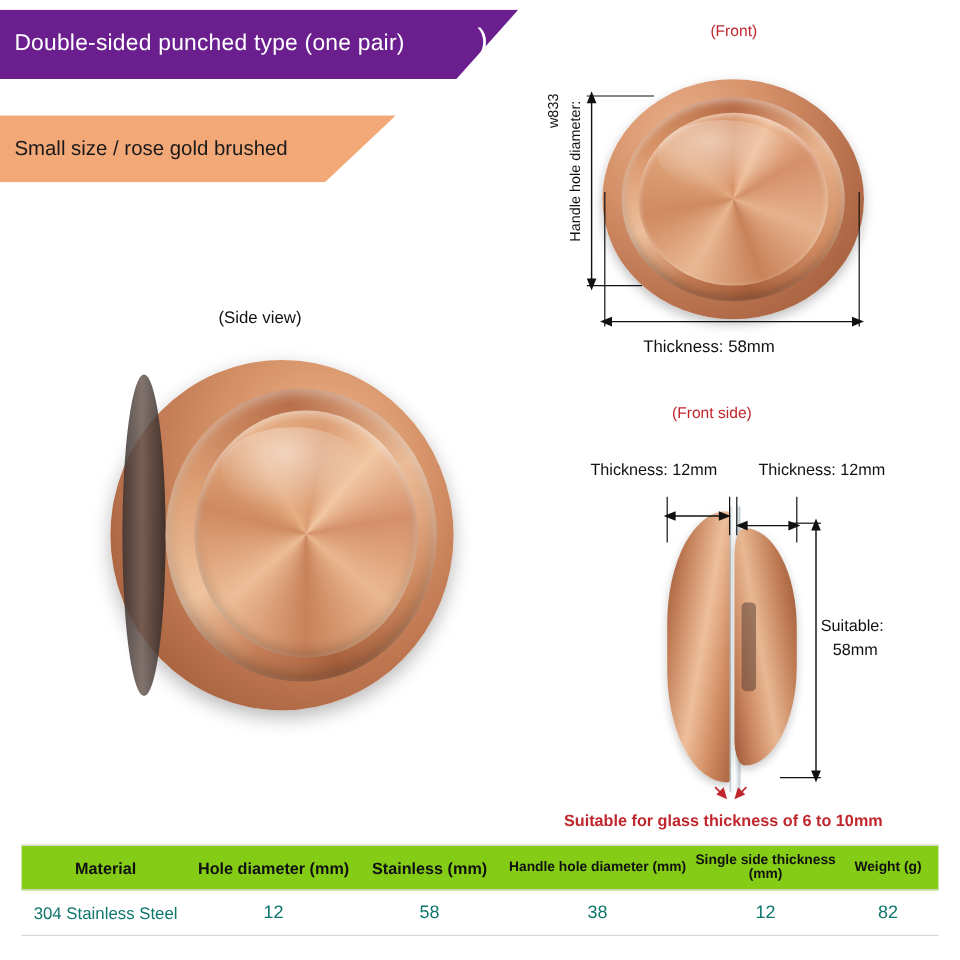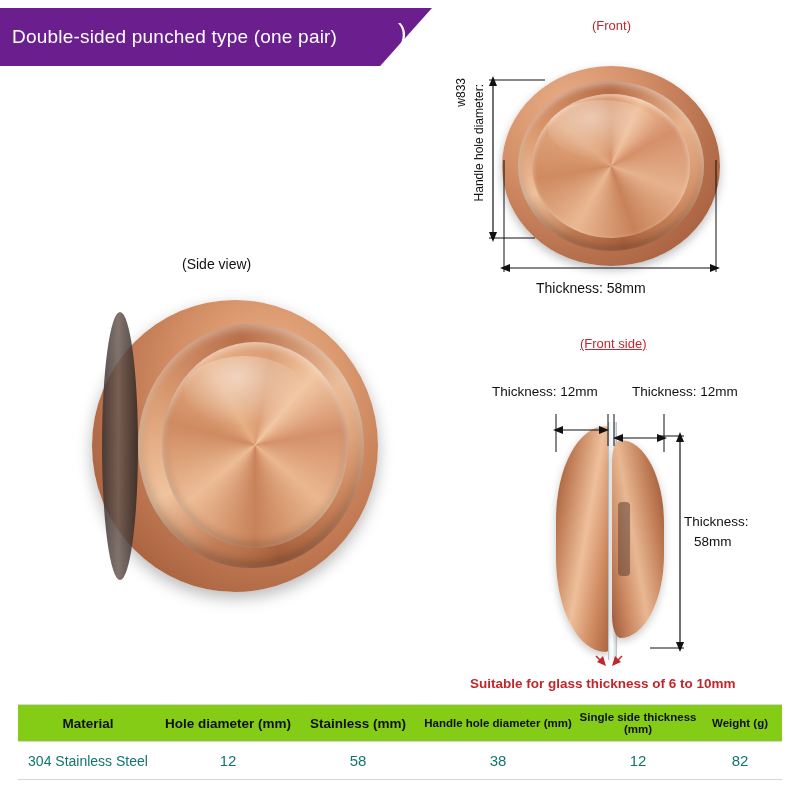--- a/index.html
+++ b/index.html
@@ -235,20 +235,23 @@
 </head>
 <body>
 
 <div id="page">
 
   <div class="banner-purple">
     <span class="bp-text">Double-sided punched type (one pair)</span>
   </div>
   <div style="position:absolute;left:398px;top:18px;font-size:26px;color:#ffffff;">)</div>
 
+  <div class="banner-orange">
+    <span>Small size / rose gold brushed</span>
+  </div>
 
   <div class="lbl-red" style="left:592px; top:18px;">(Front)</div>
 
   <div class="knob-front">
     <div class="outer"></div>
     <div class="ring"></div>
     <div class="cap"></div>
     <div class="gloss"></div>
   </div>
 
@@ -275,21 +278,21 @@
   <div class="lbl" style="left:182px; top:256px; font-size:14px;">(Side view)</div>
 
   <div class="knob-side">
     <div class="body"></div>
     <div class="glass"></div>
     <div class="rim"></div>
     <div class="dish"></div>
     <div class="gloss2"></div>
   </div>
 
-  <div class="lbl-red" style="left:580px; top:336px;text-decoration:underline;">(Front side)</div>
+  <div class="lbl-red" style="left:560px; top:336px;">(Front side)</div>
 
   <div class="lbl" style="left:492px; top:384px; font-size:13.5px;">Thickness: 12mm</div>
   <div class="lbl" style="left:632px; top:384px; font-size:13.5px;">Thickness: 12mm</div>
 
   <div class="knob-cross">
     <div class="half-l"></div>
     <div class="pane"></div>
     <div class="half-r"></div>
     <div class="innerdark"></div>
   </div>
@@ -313,21 +316,21 @@
     <polygon points="680,652 676,642 684,642" fill="#111"></polygon>
     <line x1="660" y1="436" x2="684" y2="436" stroke="#111" stroke-width="1"></line>
     <line x1="650" y1="648" x2="684" y2="648" stroke="#111" stroke-width="1"></line>
 
     <line x1="596" y1="656" x2="604" y2="664" stroke="#c0272d" stroke-width="1.4"></line>
     <polygon points="606,666 597,662 603,656" fill="#c0272d"></polygon>
     <line x1="622" y1="656" x2="614" y2="664" stroke="#c0272d" stroke-width="1.4"></line>
     <polygon points="612,666 621,662 615,656" fill="#c0272d"></polygon>
   </svg>
 
-  <div class="lbl" style="left:684px; top:514px; font-size:13.5px;">Thickness:</div>
+  <div class="lbl" style="left:684px; top:514px; font-size:13.5px;">Suitable:</div>
   <div class="lbl" style="left:694px; top:534px; font-size:13.5px;">58mm</div>
 
   <div class="lbl-red-b" style="left:470px; top:676px;">Suitable for glass thickness of 6 to 10mm</div>
 
   <div class="table">
     <div class="trow head">
       <div class="tcell c0">Material</div>
       <div class="tcell c1">Hole diameter (mm)</div>
       <div class="tcell c2">Stainless (mm)</div>
       <div class="tcell c3">Handle hole diameter (mm)</div>

